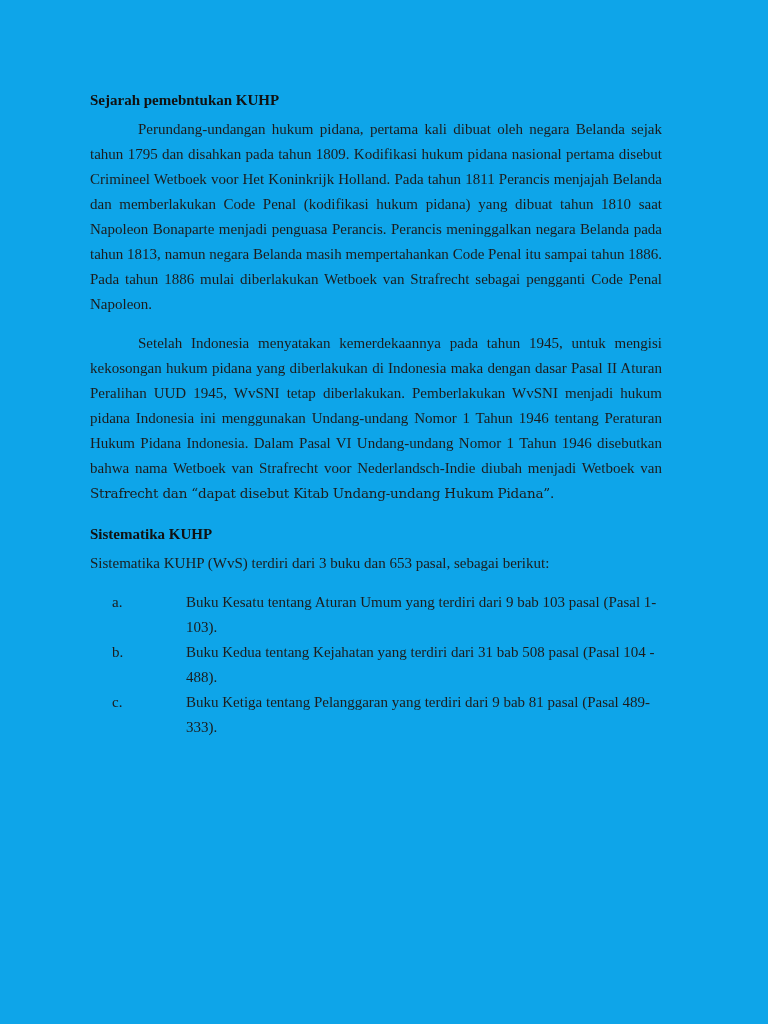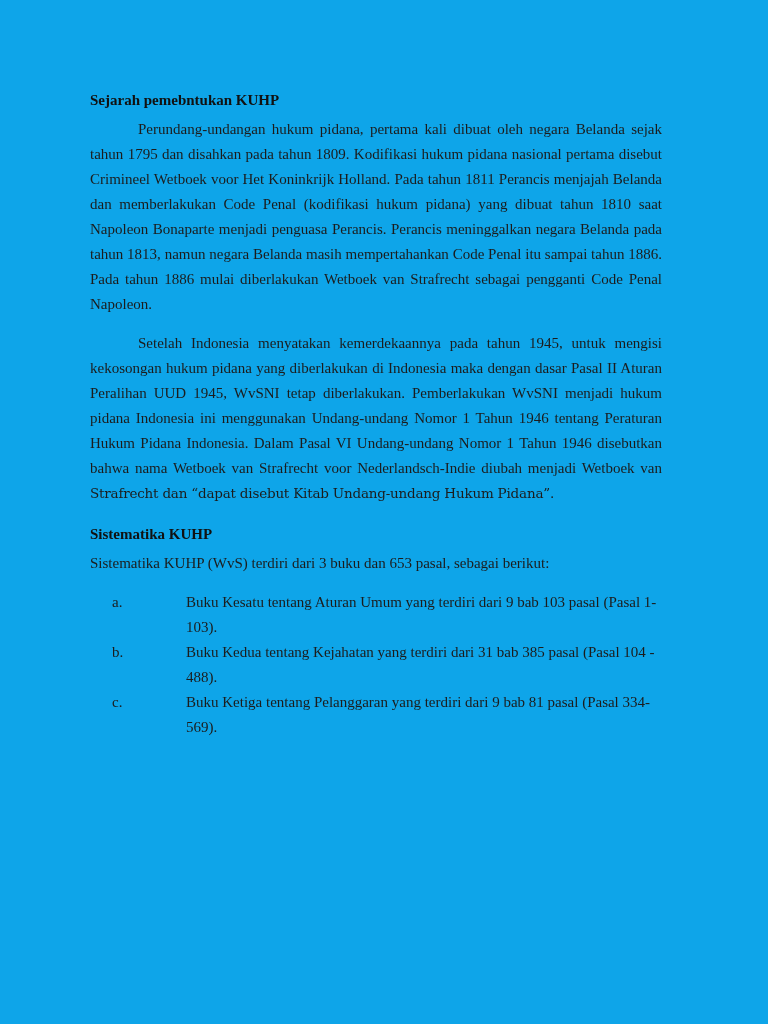--- a/index.html
+++ b/index.html
@@ -82,23 +82,23 @@
 
     <p class="body-par">Sistematika KUHP (WvS) terdiri dari 3 buku dan 653 pasal, sebagai berikut:</p>
 
     <div class="alpha-list">
       <div class="alpha-item">
         <span class="alpha-marker">a.</span>
         <span class="alpha-text">Buku Kesatu tentang Aturan Umum yang terdiri dari 9 bab 103 pasal (Pasal 1-103).</span>
       </div>
       <div class="alpha-item">
         <span class="alpha-marker">b.</span>
-        <span class="alpha-text">Buku Kedua tentang Kejahatan yang terdiri dari 31 bab 385 pasal (Pasal 104 - 488).</span>
+        <span class="alpha-text">Buku Kedua tentang Kejahatan yang terdiri dari 31 bab 508 pasal (Pasal 104 - 488).</span>
       </div>
       <div class="alpha-item">
         <span class="alpha-marker">c.</span>
-        <span class="alpha-text">Buku Ketiga tentang Pelanggaran yang terdiri dari 9 bab 81 pasal (Pasal 334-569).</span>
+        <span class="alpha-text">Buku Ketiga tentang Pelanggaran yang terdiri dari 9 bab 81 pasal (Pasal 489-333).</span>
       </div>
     </div>
 
 
   </div>
 </div>
 
 </body></html>

